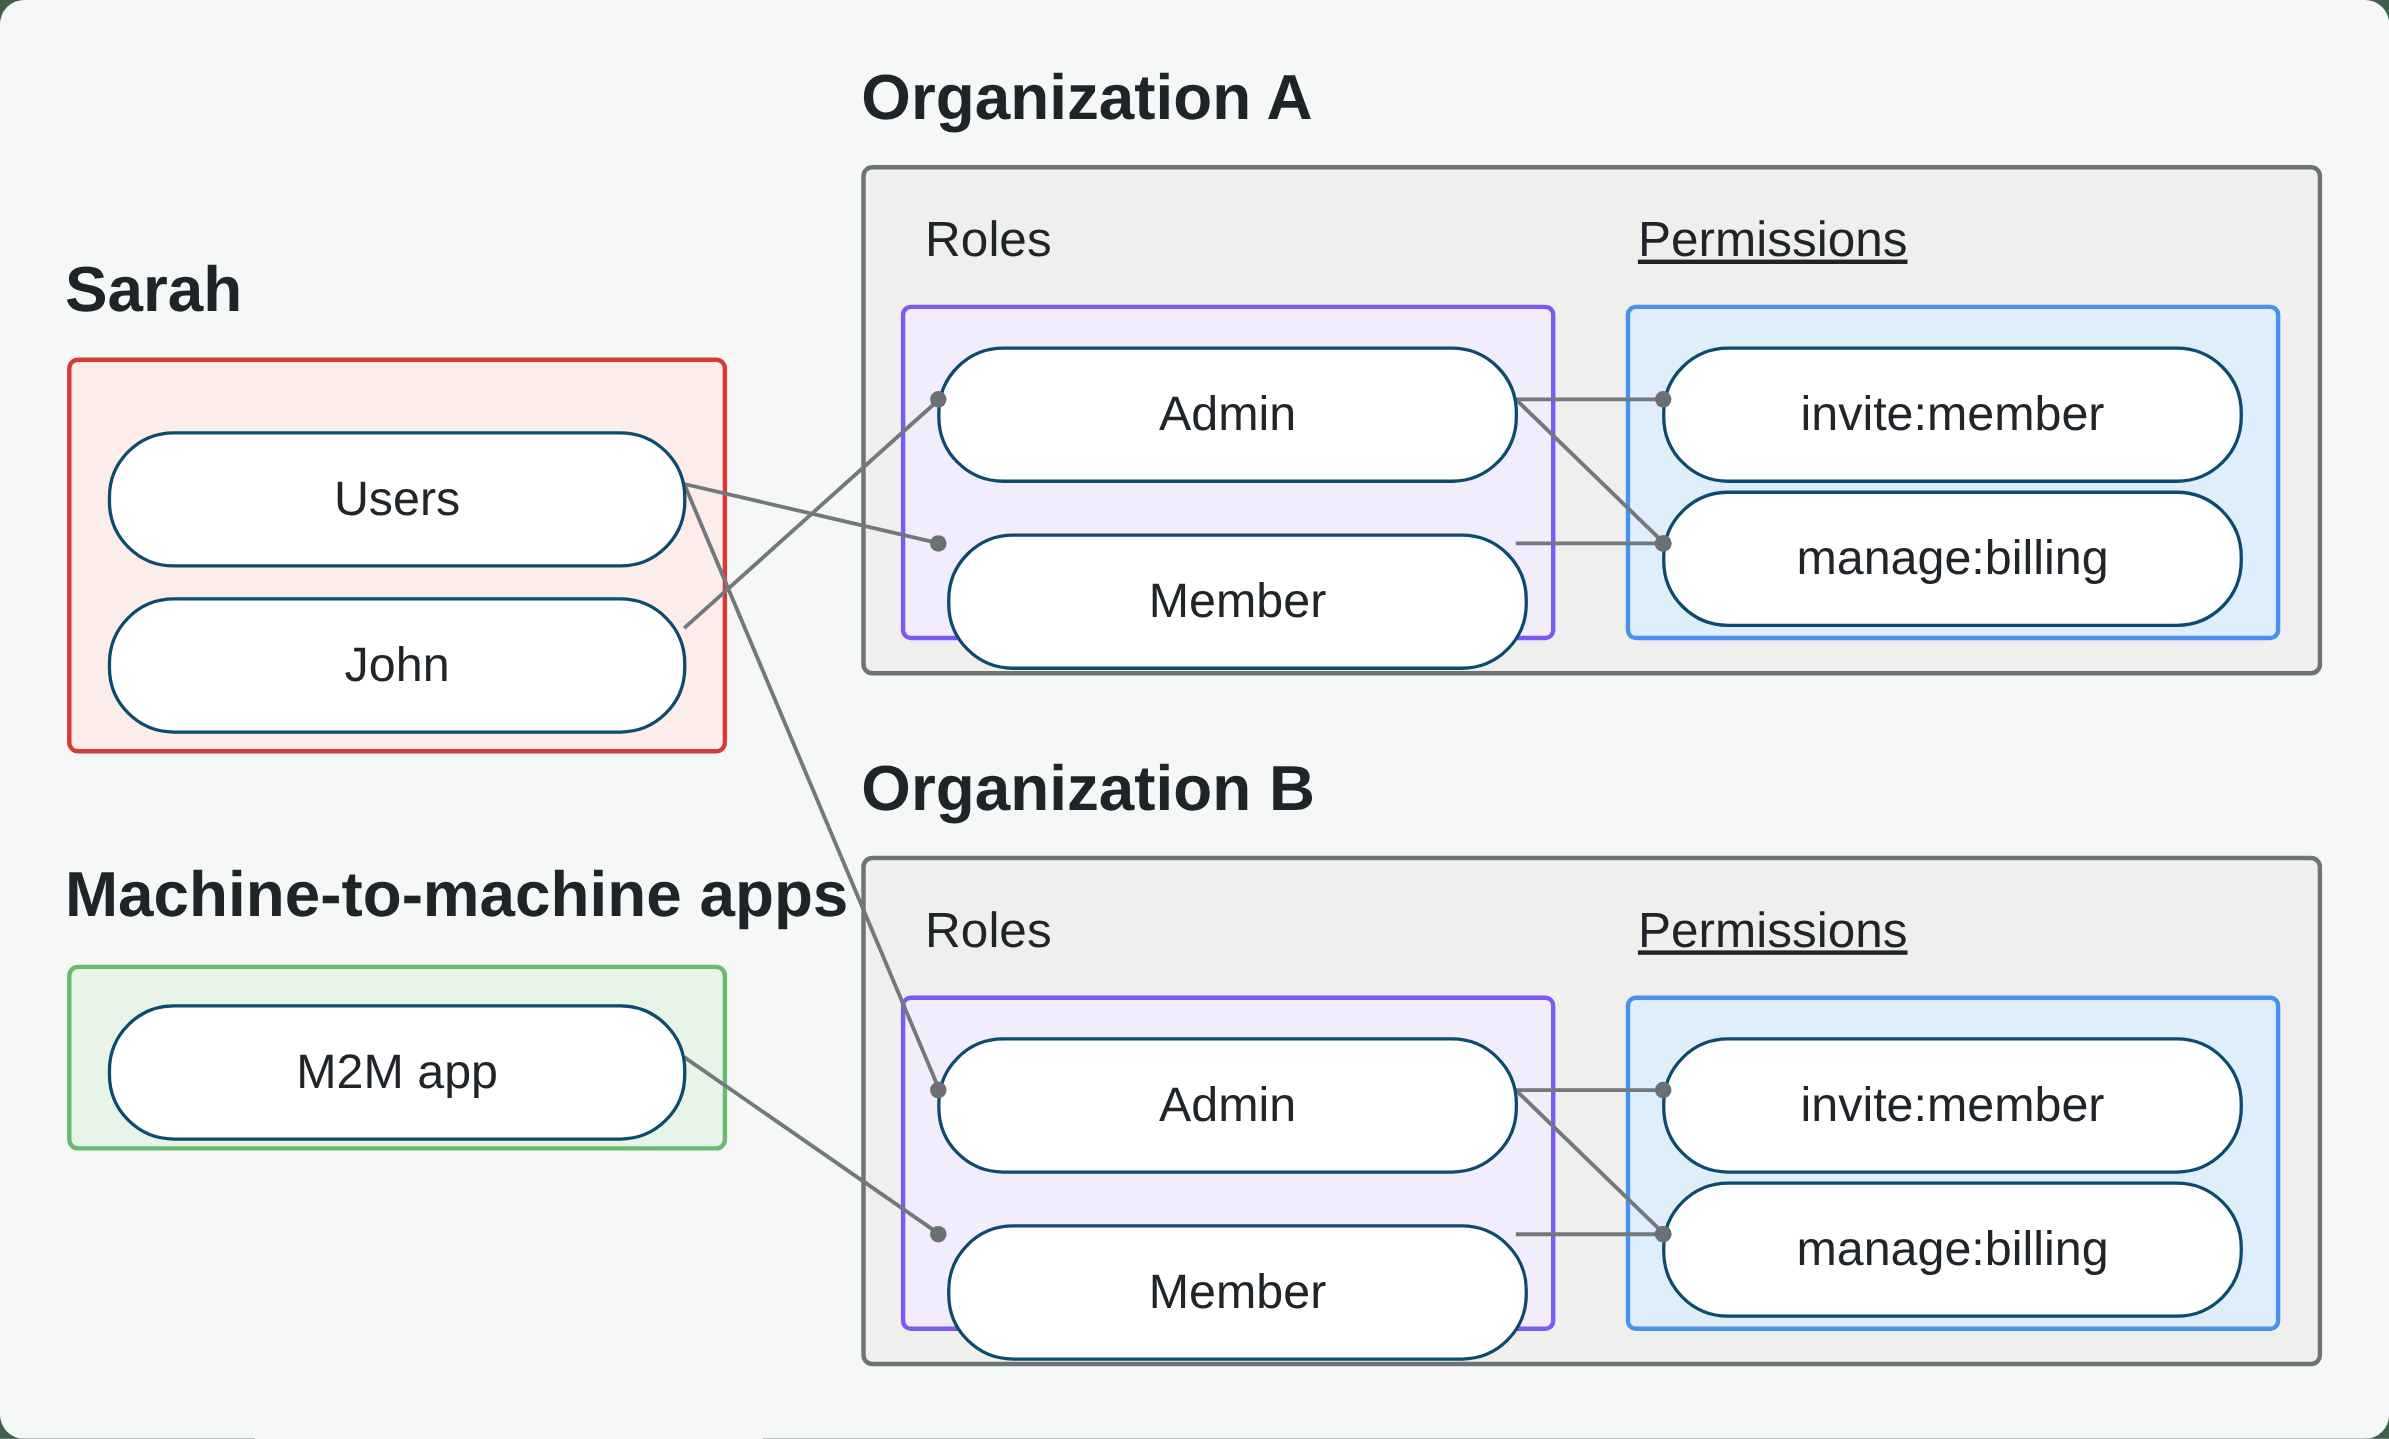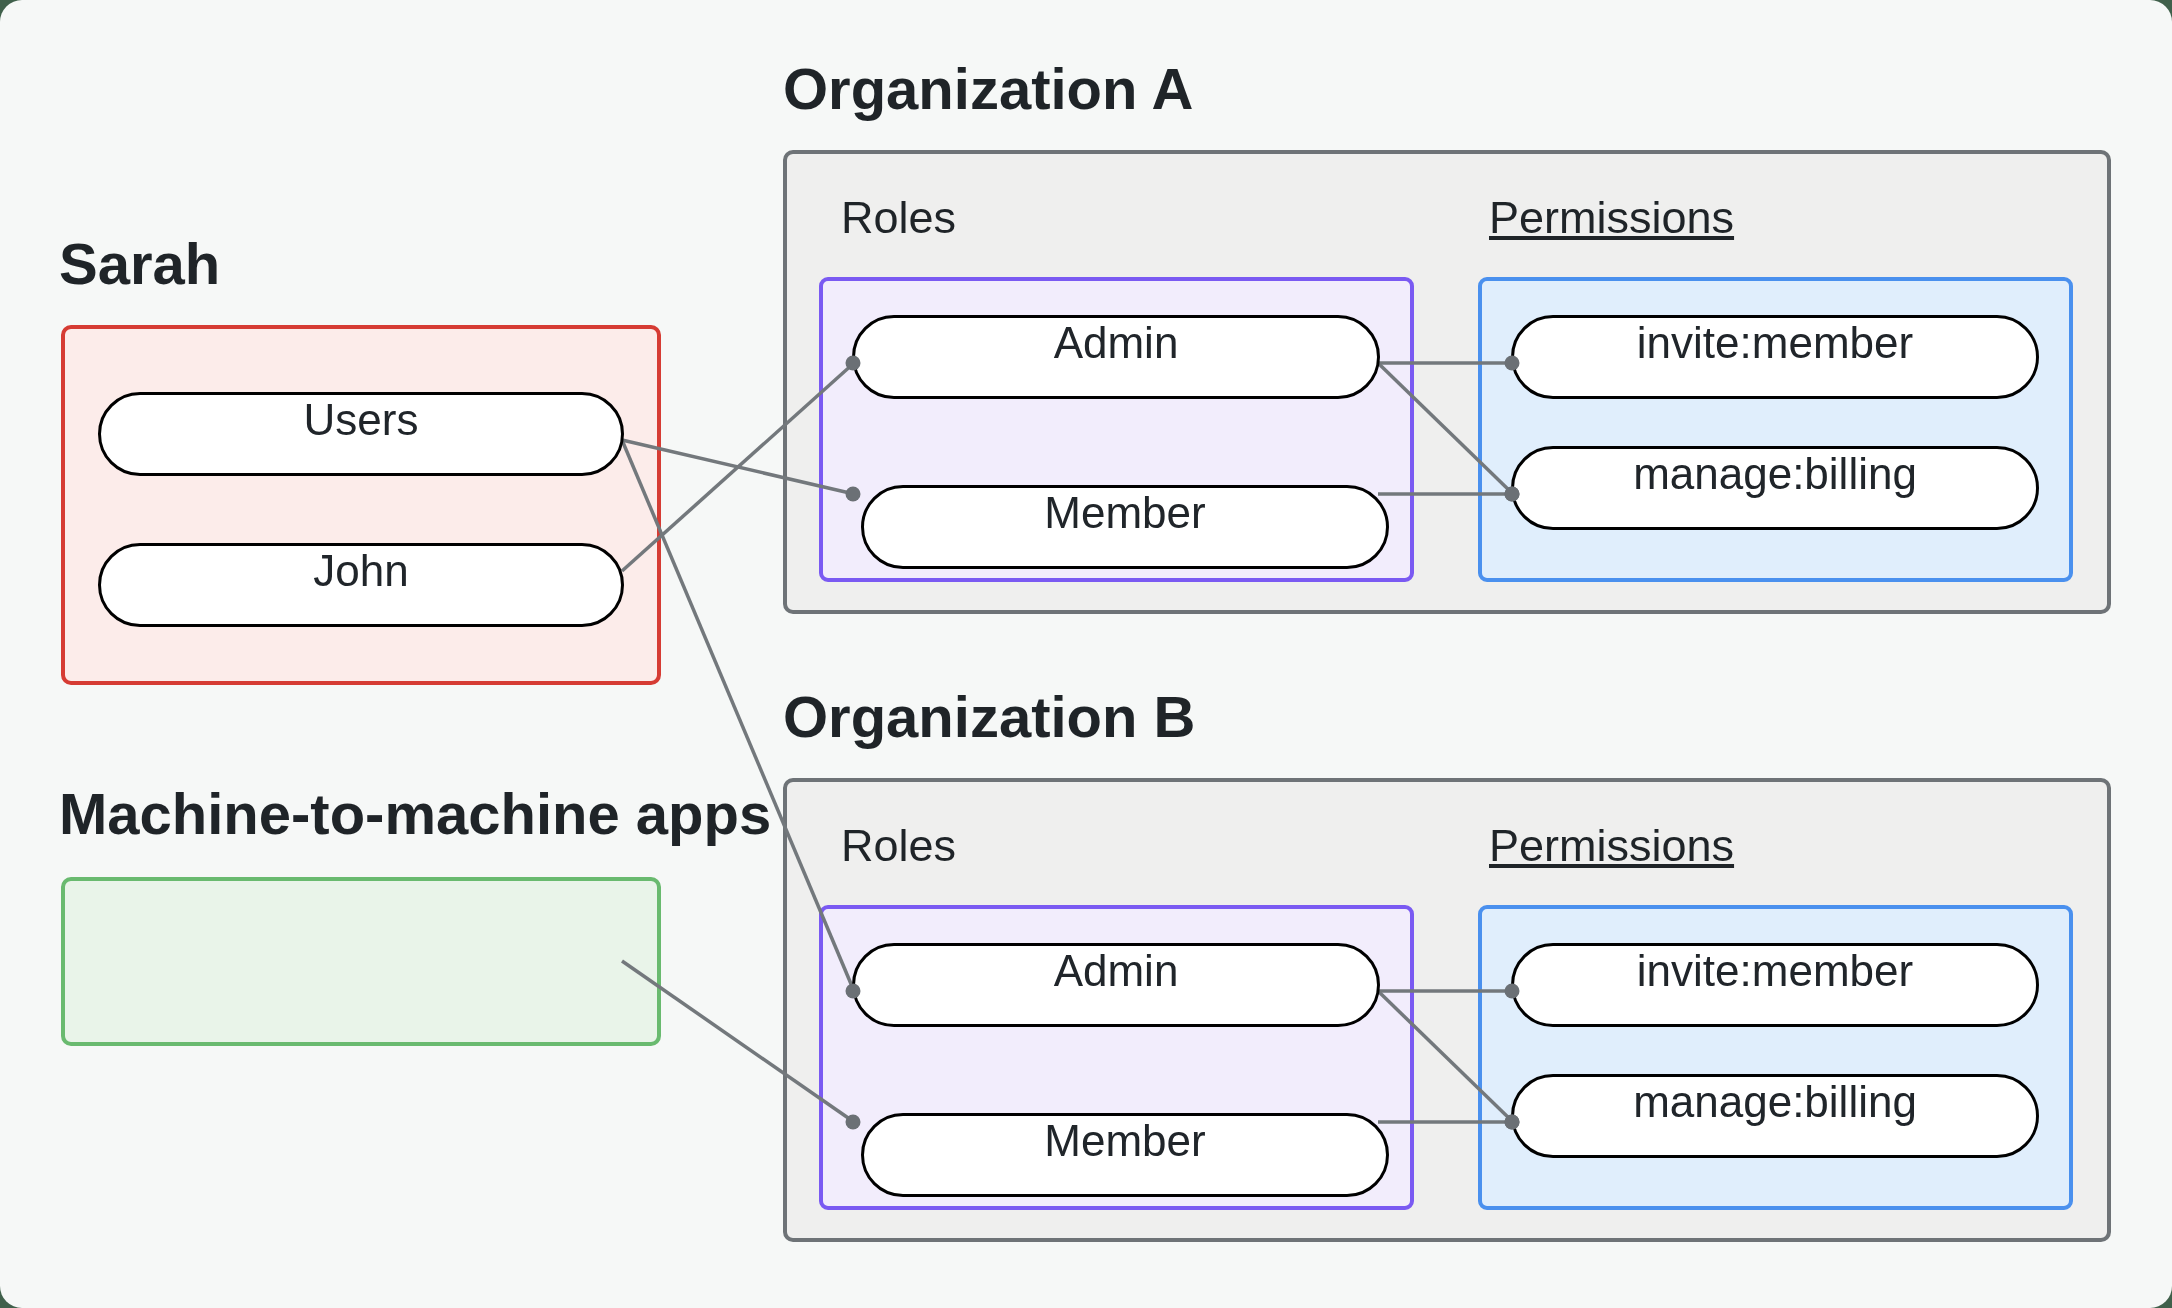--- a/index.html
+++ b/index.html
@@ -67,25 +67,26 @@
   .sub-box {
     position: absolute;
     width: 595px; height: 305px;
     border-radius: 9px;
   }
   .sub-purple { left: 32px;  top: 123px; background: #f2edfc; border: 4px solid #7a5af2; }
   .sub-blue   { left: 691px; top: 123px; background: #e0eefc; border: 4px solid #4a90ee; }
 
   .pill {
     position: absolute;
-    height: 84px;
+    height: 124px;
     background: #ffffff;
-    border: 3px solid #000000;
+    border: 3px solid #0c4a6e;
     border-radius: 60px;
     display: flex;
+    align-items: center;
     justify-content: center;
     font-size: 44px;
     color: #20252a;
     white-space: nowrap;
     z-index: 10;
   }
   
   #pill-sarah { left: 98px; top: 392px; width: 526px; }
   #pill-john  { left: 98px; top: 543px; width: 526px; }
   #pill-m2m   { left: 98px; top: 913px; width: 526px; }
@@ -113,20 +114,23 @@
   <div class="group-box" id="users-box"></div>
   <div class="pill" id="pill-sarah">
     <span>Users</span>
   </div>
   <div class="pill" id="pill-john">
     <span>John</span>
   </div>
 
   <div class="free-label" id="m2m-label">Machine-to-machine apps</div>
   <div class="group-box" id="m2m-box"></div>
+  <div class="pill" id="pill-m2m">
+    <span>M2M app</span>
+  </div>
 
   <div class="free-label" id="orgA-label">Organization A</div>
   <div class="org-box" id="orgA">
     <div class="inner-label roles-label">Roles</div>
     <div class="inner-label perms-label">Permissions</div>
     <div class="sub-box sub-purple"></div>
     <div class="sub-box sub-blue"></div>
     <div class="pill role-admin">
       <span>Admin</span>
     </div>

